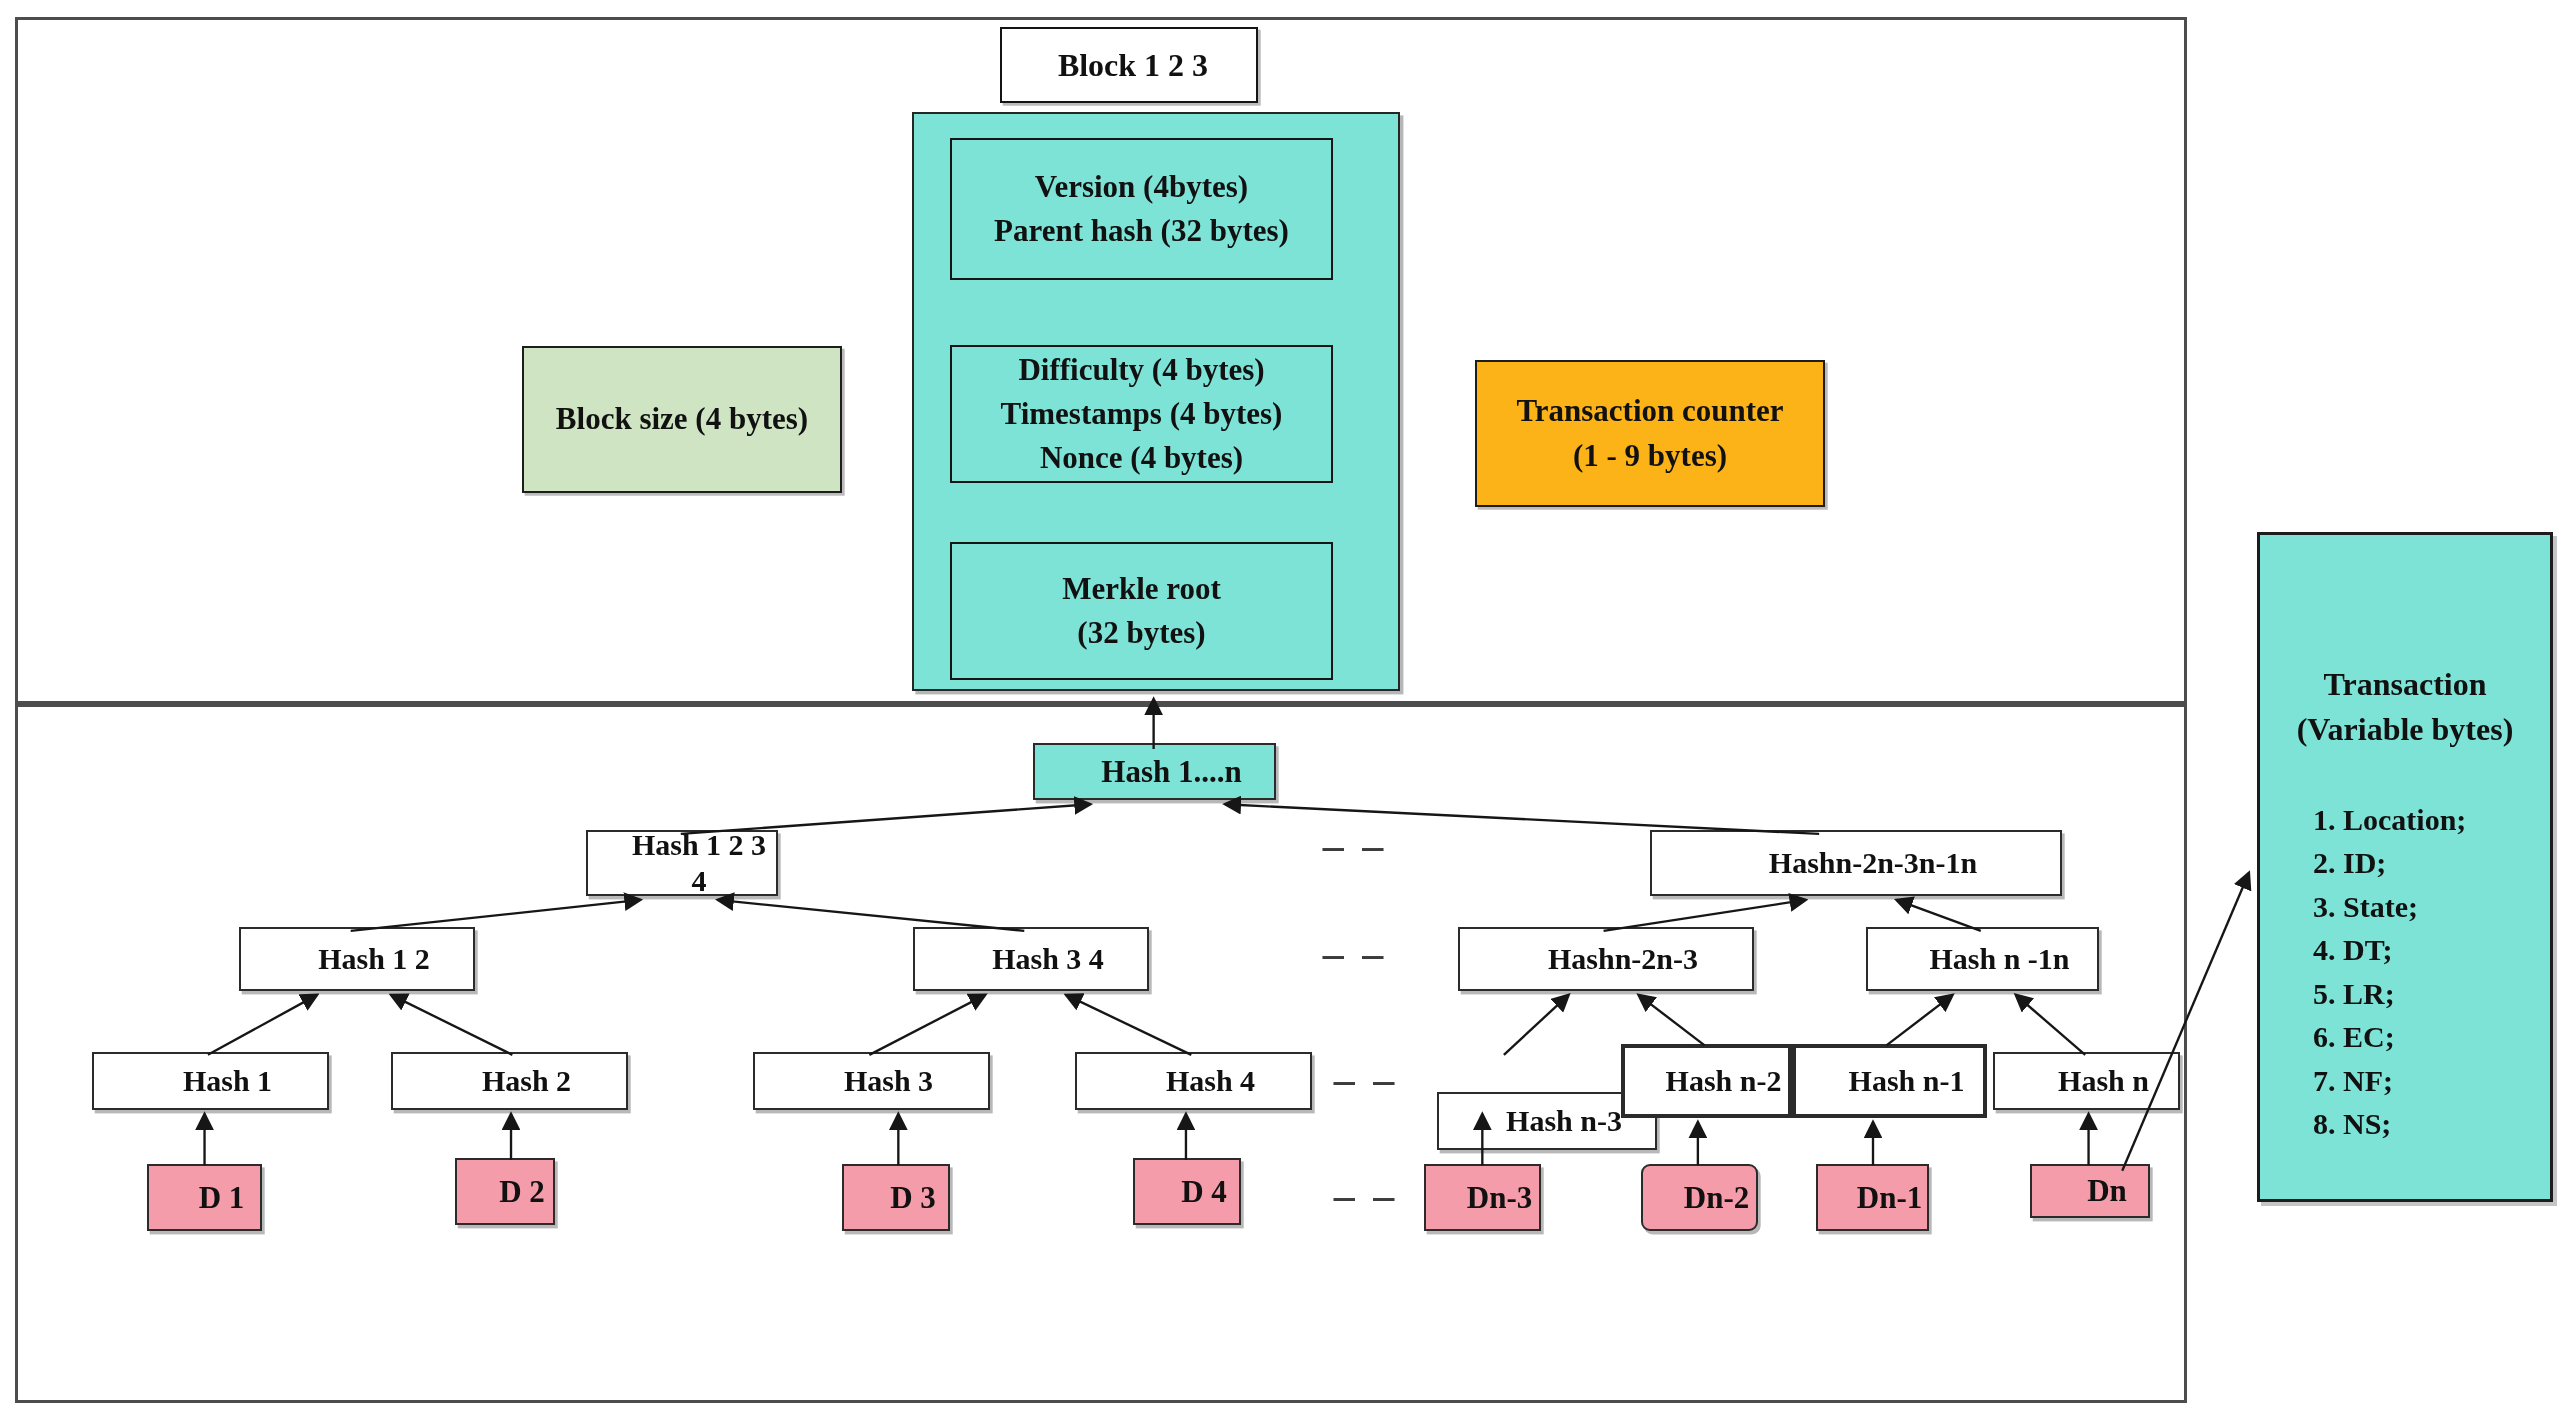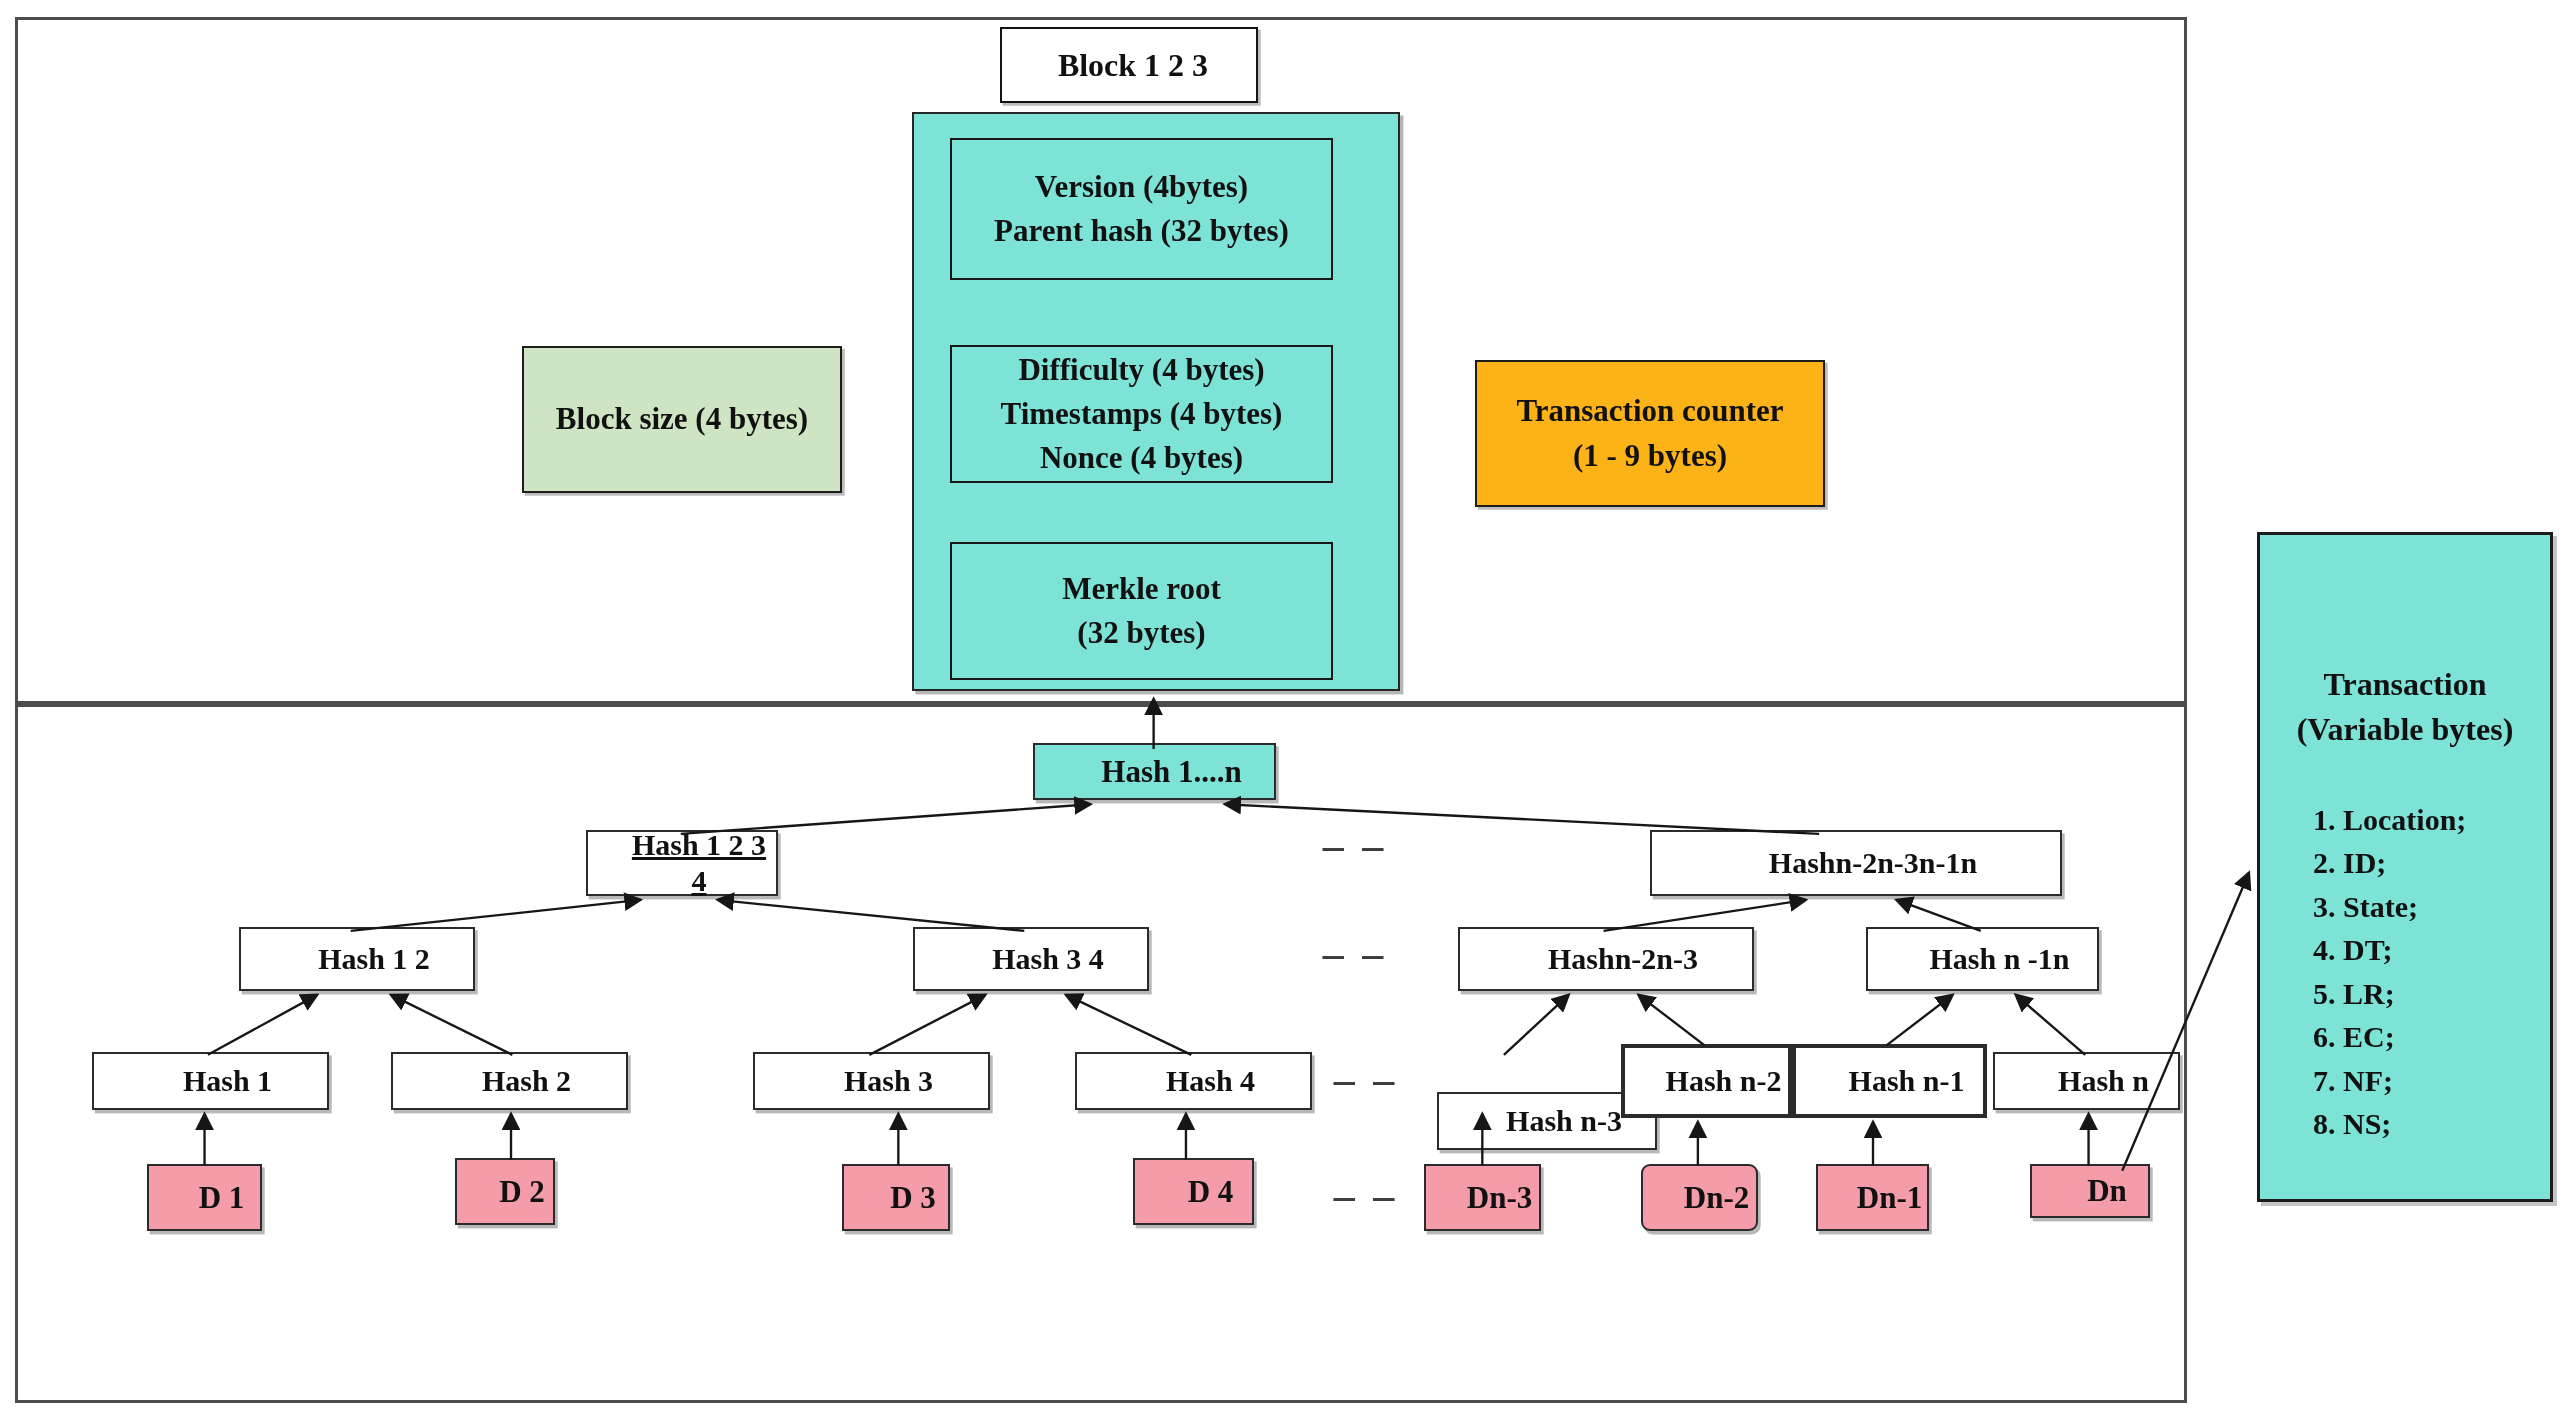--- a/index.html
+++ b/index.html
@@ -76,21 +76,21 @@
 </div>
 <div class="abs sidebox" style="left:1475px;top:360px;width:350px;height:147px;background:var(--orange);box-shadow:2.7px 2.7px 0 rgba(120,120,120,.5);">
   <div>Transaction counter</div>
   <div>(1 - 9 bytes)</div>
 </div>
 
 <div class="abs node teal" style="left:1033px;top:743px;width:243px;height:57px;font-size:31px;">
   <span>Hash 1....n</span>
 </div>
 
-<div class="abs node" style="left:586px;top:830px;width:192px;height:66px;text-decoration:underline;">
+<div class="abs node" style="left:586px;top:830px;width:192px;height:66px;">
   <span>Hash 1 2 3 4</span>
 </div>
 <div class="abs node" style="left:1650px;top:830px;width:412px;height:66px;">
   <span>Hashn-2n-3n-1n</span>
 </div>
 
 <div class="abs node" style="left:239px;top:927px;width:236px;height:64px;">
   <span>Hash 1 2</span>
 </div>
 <div class="abs node" style="left:913px;top:927px;width:236px;height:64px;">
@@ -130,21 +130,21 @@
 
 <div class="abs node pink" style="left:147px;top:1164px;width:115px;height:67px;">
   <span>D 1</span>
 </div>
 <div class="abs node pink" style="left:455px;top:1158px;width:100px;height:67px;">
   <span>D 2</span>
 </div>
 <div class="abs node pink" style="left:842px;top:1164px;width:108px;height:67px;">
   <span>D 3</span>
 </div>
-<div class="abs node pink" style="left:1133px;top:1158px;width:121px;height:67px;">
+<div class="abs node pink" style="left:1133px;top:1158px;width:108px;height:67px;">
   <span>D 4</span>
 </div>
 <div class="abs node pink" style="left:1424px;top:1164px;width:117px;height:67px;">
   <span>Dn-3</span>
 </div>
 <div class="abs node pink" style="left:1641px;top:1164px;width:117px;height:67px;border-radius:9px;">
   <span>Dn-2</span>
 </div>
 <div class="abs node pink" style="left:1816px;top:1164px;width:113px;height:67px;">
   <span>Dn-1</span>

